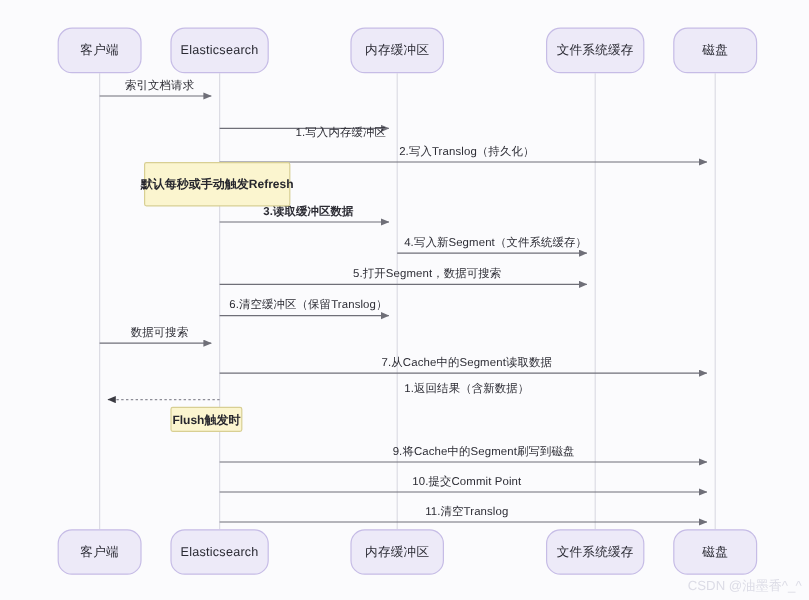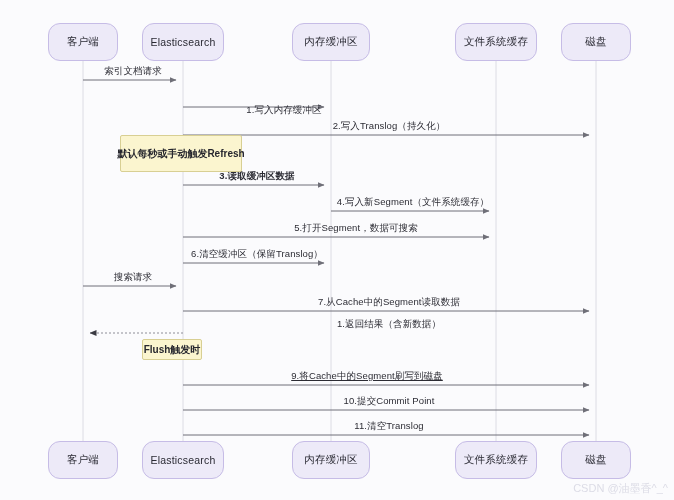--- a/index.html
+++ b/index.html
@@ -140,24 +140,24 @@
       </div>
     </div>
   <div id="labels-layer">
       <div class="msg-label" style="left: 133px; top: 65px;">索引文档请求</div>
       <div class="msg-label" style="left: 257px; top: 104px; margin-left: 27px;">1.写入内存缓冲区</div>
       <div class="msg-label" style="left: 389px; top: 120px;">2.写入Translog（持久化）</div>
       <div class="msg-label" style="left: 257px; top: 170px; font-weight: bold;">3.读取缓冲区数据</div>
       <div class="msg-label" style="left: 413px; top: 196px;">4.写入新Segment（文件系统缓存）</div>
       <div class="msg-label" style="left: 356px; top: 222px;">5.打开Segment，数据可搜索</div>
       <div class="msg-label" style="left: 257px; top: 248px;">6.清空缓冲区（保留Translog）</div>
-      <div class="msg-label" style="left: 133px; top: 271px;">搜索请求</div>
+      <div class="msg-label" style="left: 133px; top: 271px;">数据可搜索</div>
       <div class="msg-label" style="left: 389px; top: 296px;">7.从Cache中的Segment读取数据</div>
       <div class="msg-label" style="left: 389px; top: 318px;">1.返回结果（含新数据）</div>
-      <div class="msg-label" style="left: 367px; top: 370px; text-decoration: underline;">9.将Cache中的Segment刷写到磁盘</div>
+      <div class="msg-label" style="left: 403px; top: 370px;">9.将Cache中的Segment刷写到磁盘</div>
       <div class="msg-label" style="left: 389px; top: 395px;">10.提交Commit Point</div>
       <div class="msg-label" style="left: 389px; top: 420px; text-align: center;">11.清空Translog</div>
     </div>
   <div id="notes-layer">
       <div class="note-box" style="left: 120px; top: 135px; width: 122px; height: 37px;">
         <span>默认每秒或手动触发Refresh</span>
       </div>
       <div class="note-box" style="left: 142px; top: 339px; width: 60px; height: 21px;">
         <span>Flush触发时</span>
       </div>

